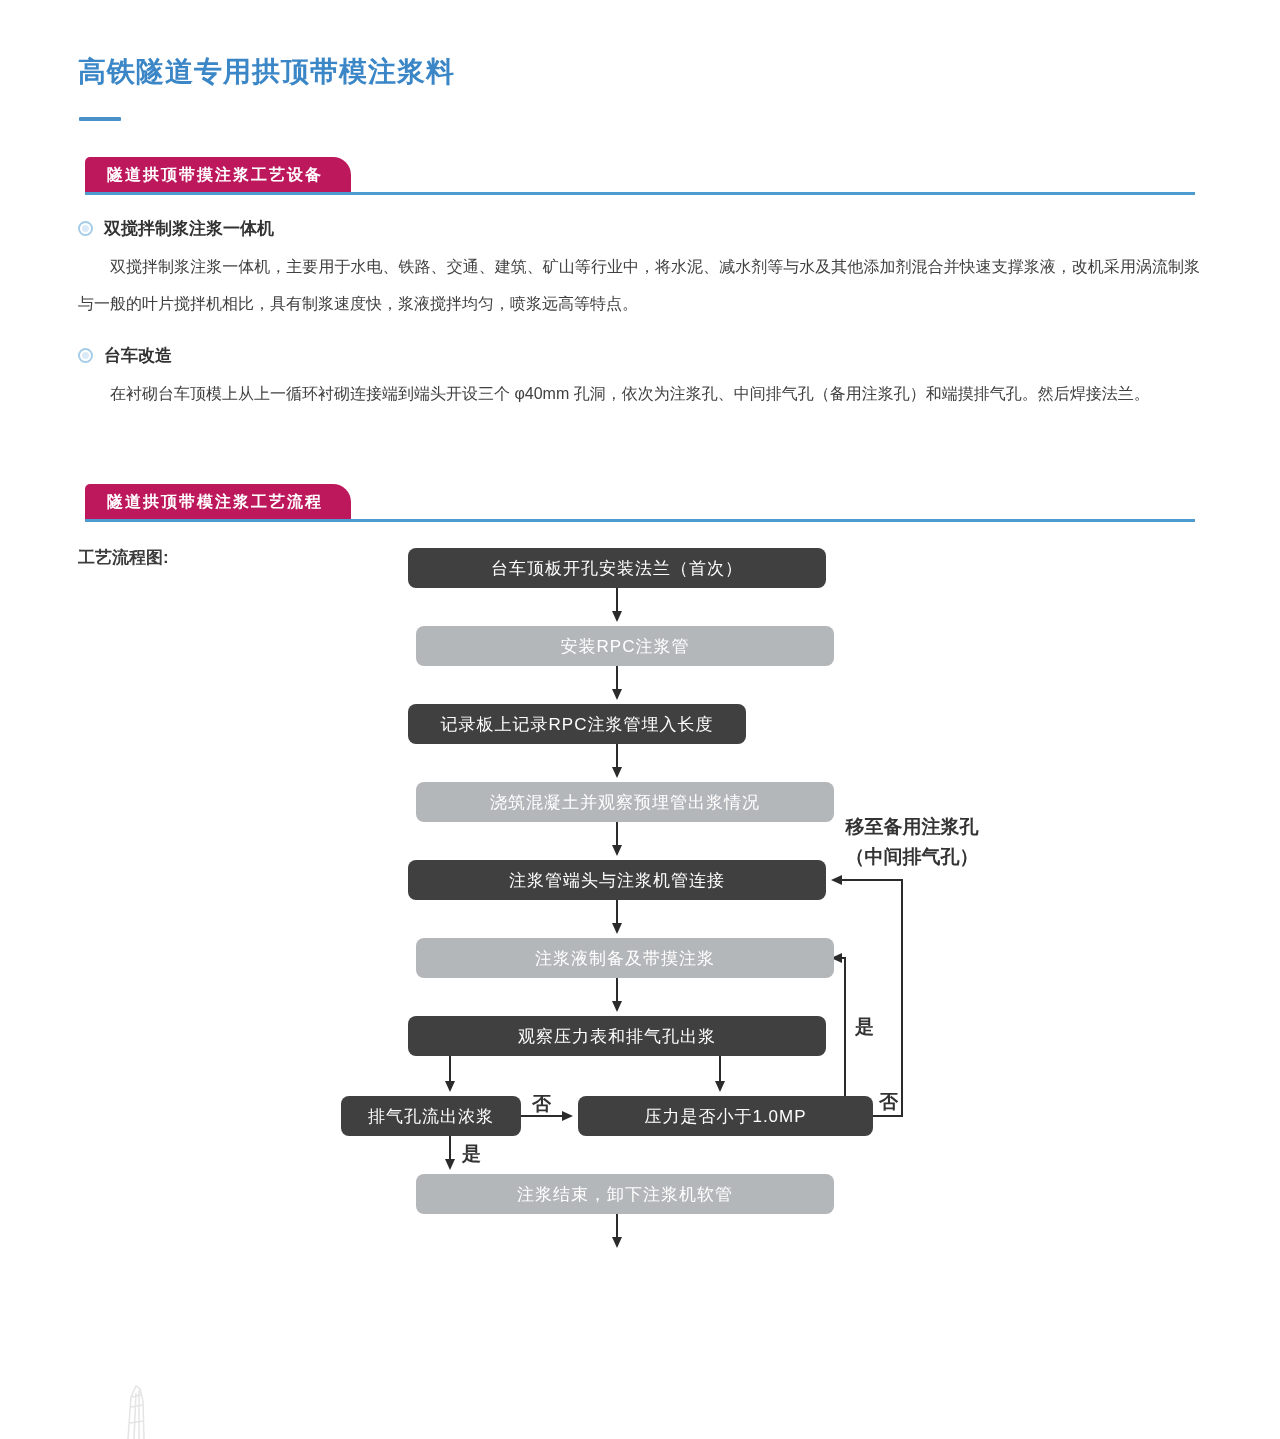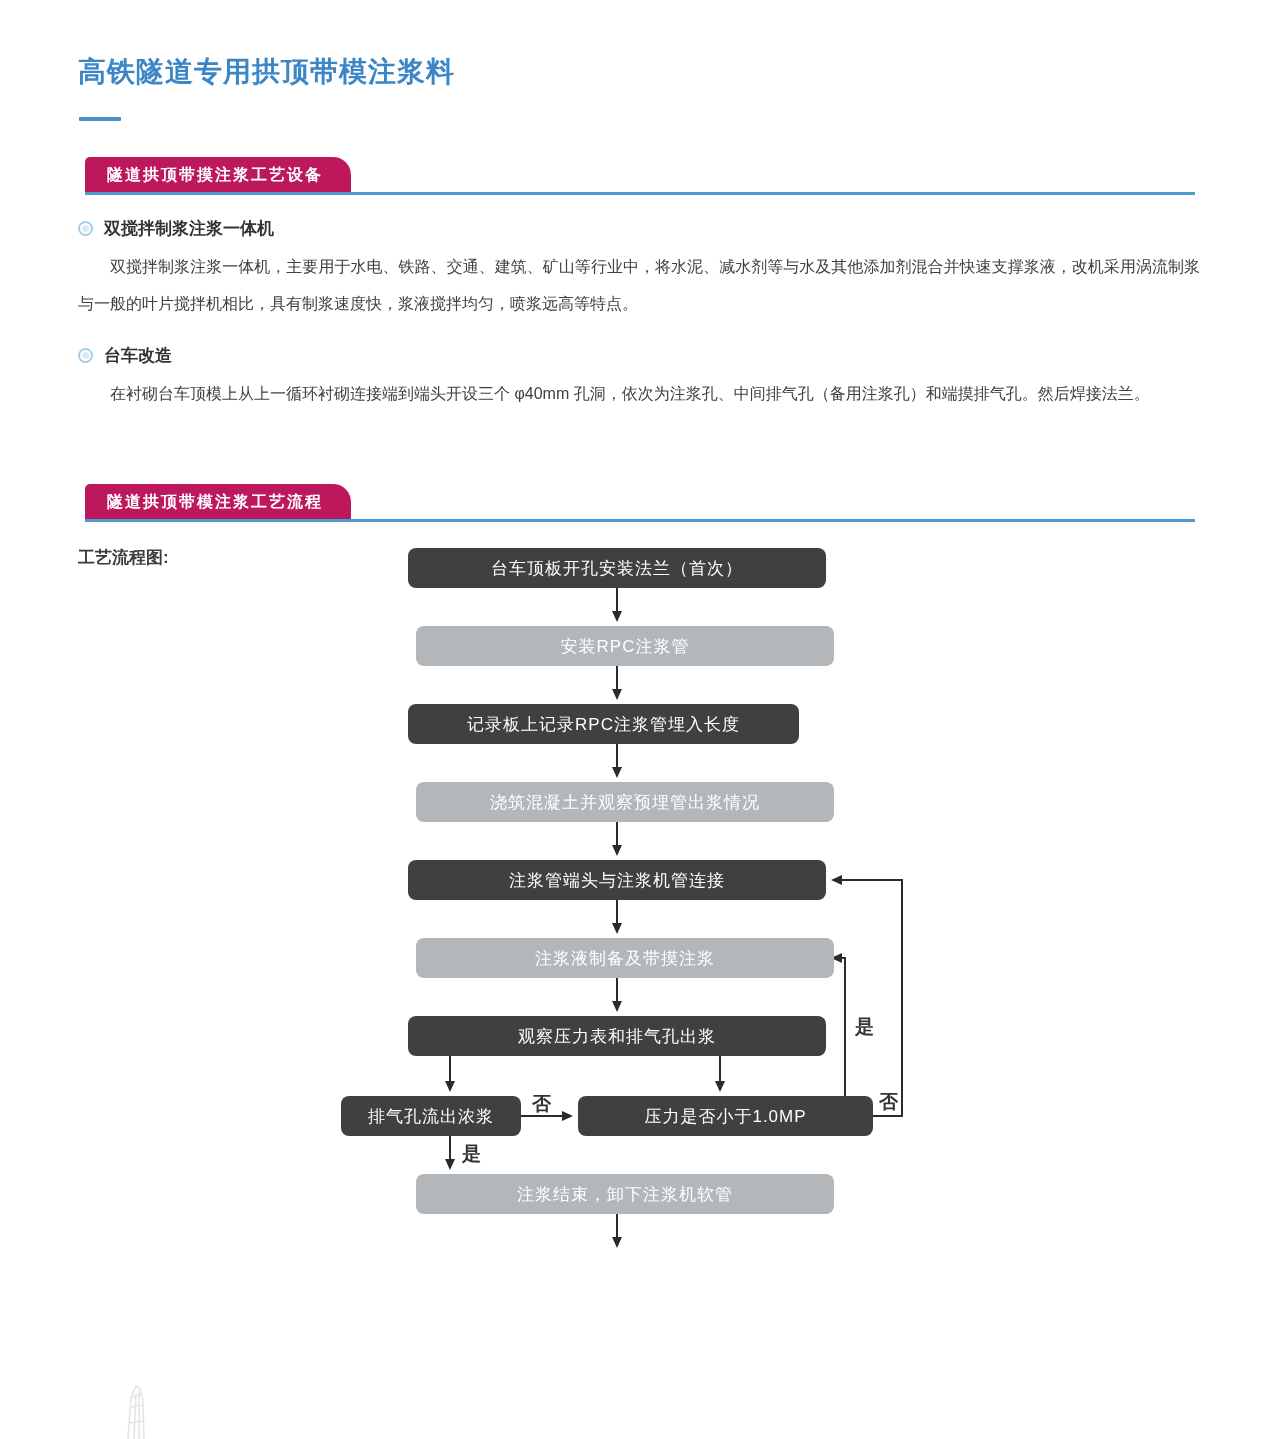--- a/index.html
+++ b/index.html
@@ -62,21 +62,21 @@
   .fbox {
     position:absolute; height:40px; border-radius:8px;
     color:#ffffff; font-size:17px; letter-spacing:1px;
     display:flex; align-items:center; justify-content:center;
     text-align:center; white-space:nowrap;
   }
   .blue { background:#404040; }
   .gray { background:#b4b7ba;margin-left:8px; }
   .b0  { left:408px; top:28px;  width:418px; }
   .b1  { left:408px; top:106px; width:418px; }
-  .b2  { left:408px; top:184px; width:391px; }
+  .b2  { left:408px; top:184px; width:338px; }
   .b3  { left:408px; top:262px; width:418px; }
   .b4  { left:408px; top:340px; width:418px; }
   .b5  { left:408px; top:418px; width:418px; }
   .b6  { left:408px; top:496px; width:418px; }
   .b7  { left:341px; top:576px; width:180px; }
   .b8  { left:578px; top:576px; width:295px; }
   .b9  { left:408px; top:654px; width:418px; }
   .b10 { left:408px; top:732px; width:418px; }
 
   .edge-label {
@@ -160,20 +160,24 @@
   <div class="fbox blue b6">观察压力表和排气孔出浆</div>
   <div class="fbox blue b7">排气孔流出浓浆</div>
   <div class="fbox blue b8">压力是否小于1.0MP</div>
   <div class="fbox gray b9">注浆结束，卸下注浆机软管</div>
 
   <div class="edge-label lbl-no-between">否</div>
   <div class="edge-label lbl-yes-down">是</div>
   <div class="edge-label lbl-yes-loop">是</div>
   <div class="edge-label lbl-no-loop">否</div>
 
+  <div class="annotation">
+    <div>移至备用注浆孔</div>
+    <div>（中间排气孔）</div>
+  </div>
 </div>
 
 <svg class="watermark" width="80" height="56" viewBox="0 0 80 56" xmlns="http://www.w3.org/2000/svg">
   <g stroke="#e4e4e4" stroke-width="1.5" fill="none">
     <path d="M18,56 L21,14 L26,3 L30,6 L33,18 L34,56"></path>
     <path d="M22,14 L31,12"></path>
     <path d="M21,24 L33,22"></path>
     <path d="M24,56 L26,10"></path>
     <path d="M29,56 L29,7"></path>
     <path d="M20,40 L33,38"></path>

